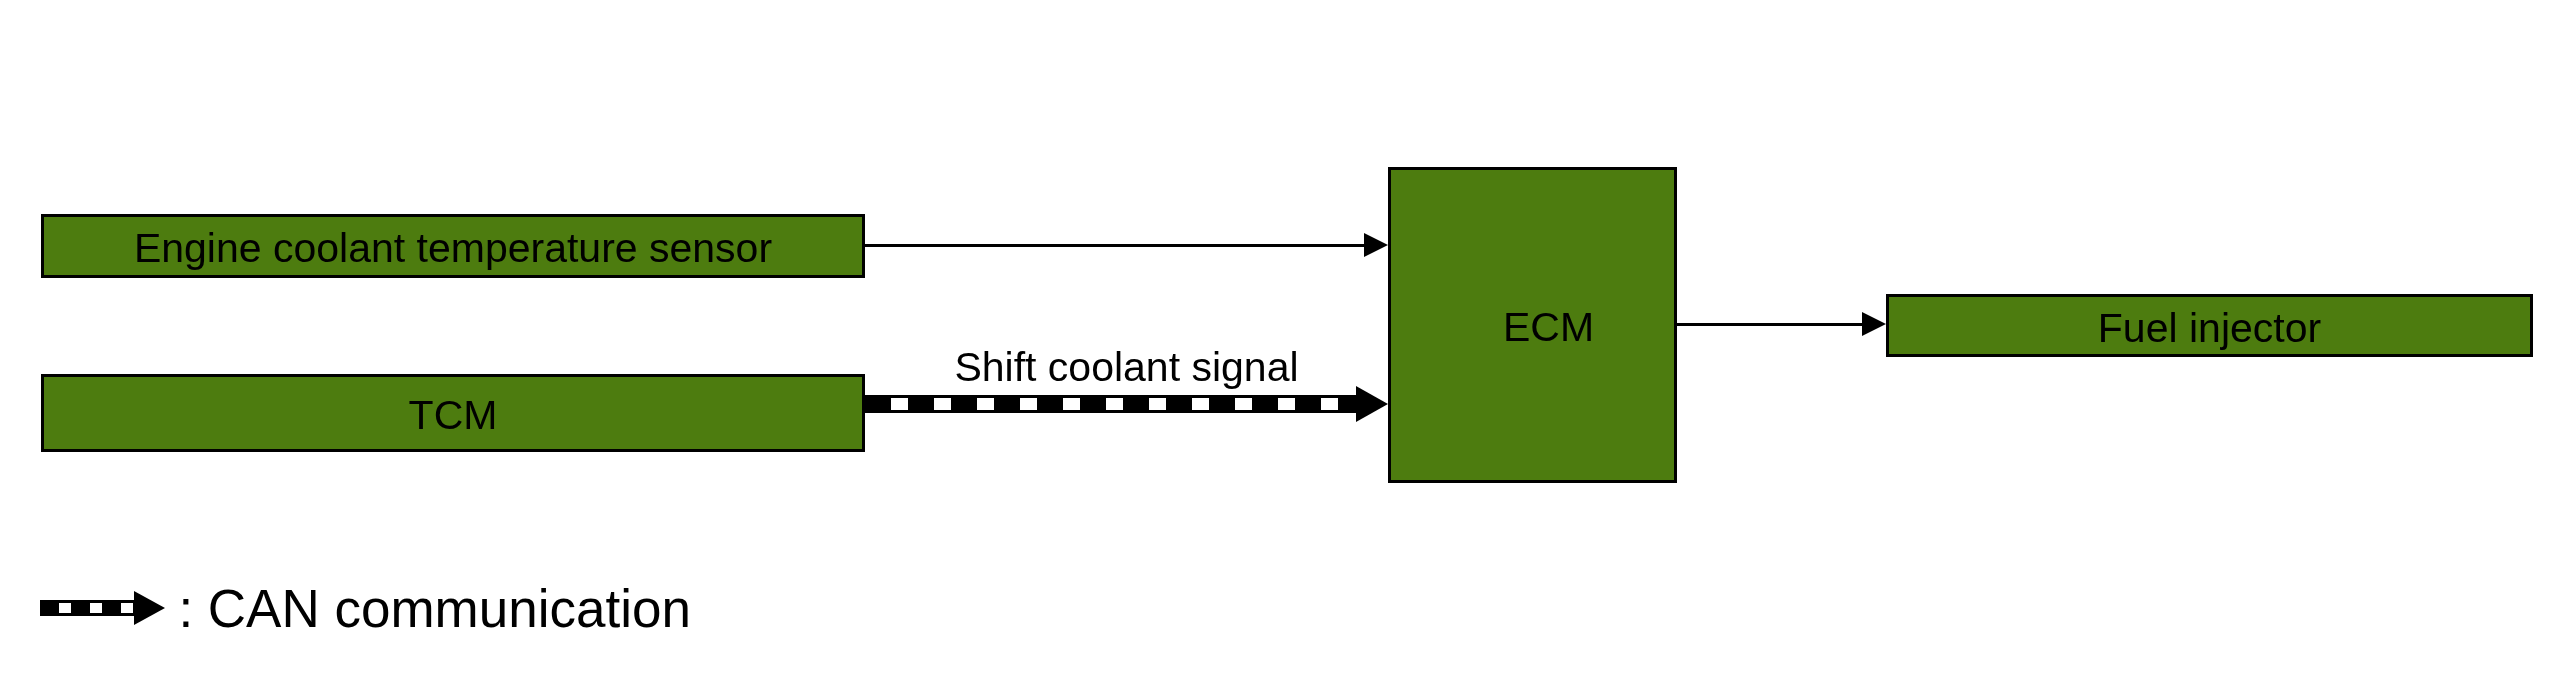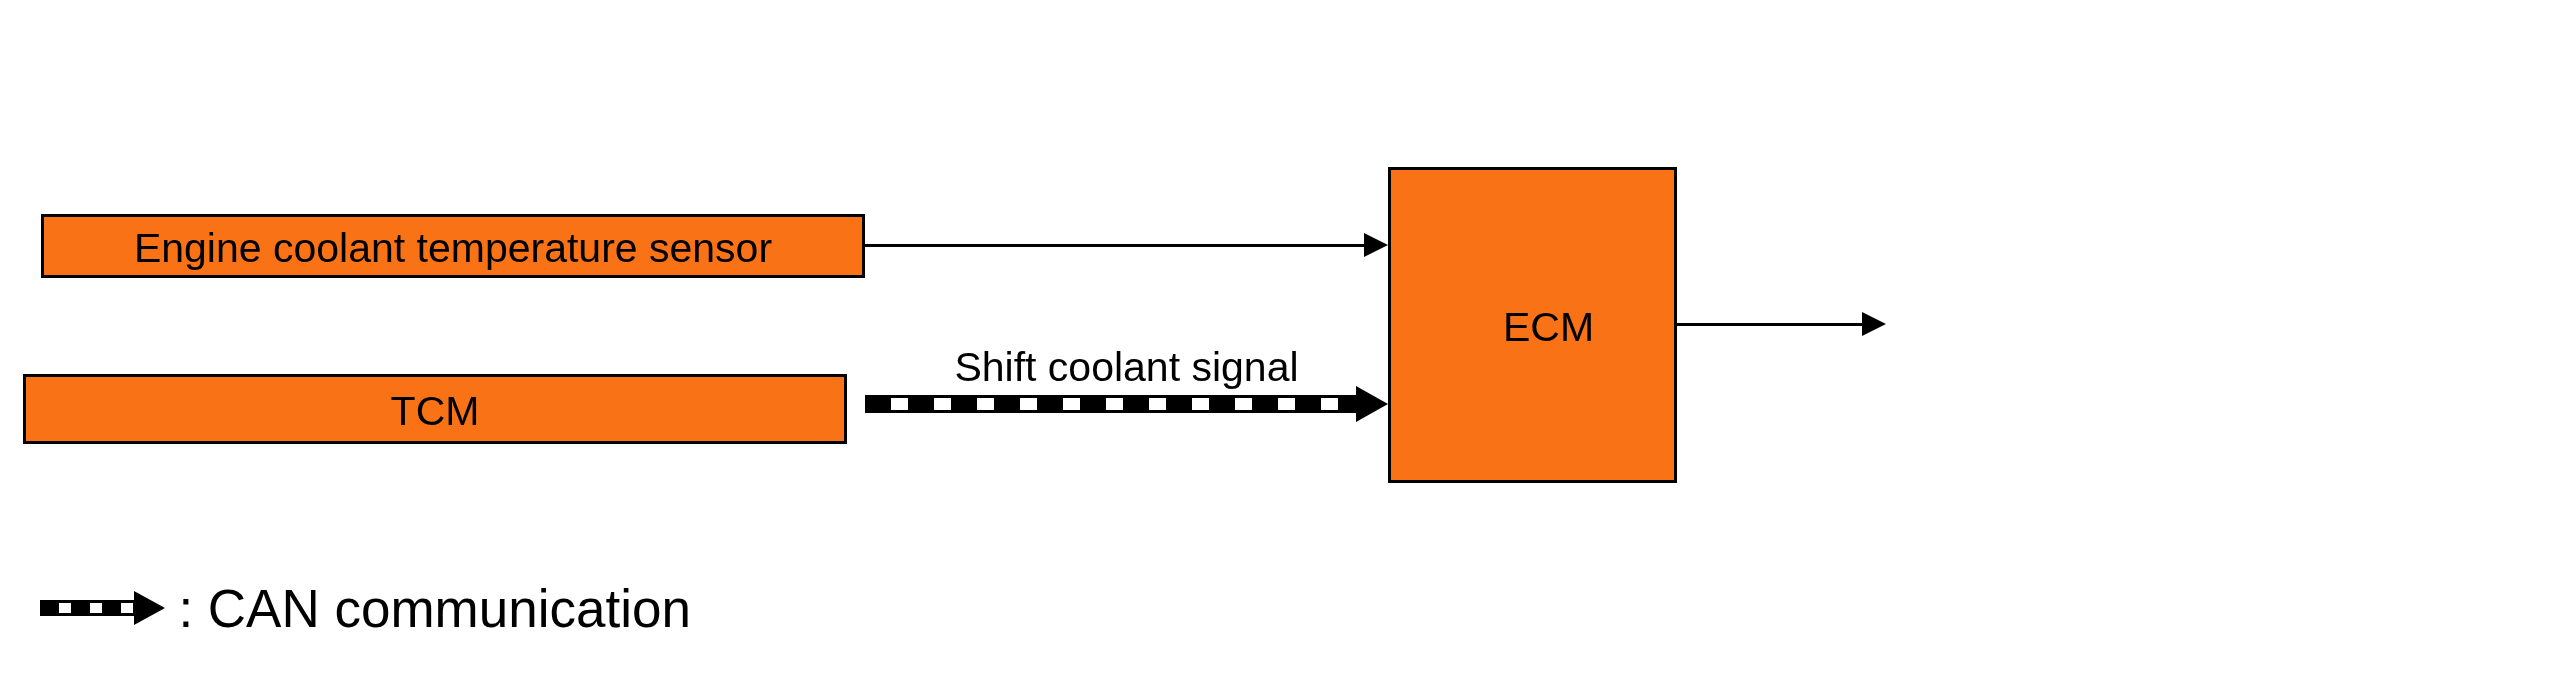--- a/index.html
+++ b/index.html
@@ -17,33 +17,33 @@
   #canvas {
     position: relative;
     width: 2576px;
     height: 693px;
     background: #ffffff;
   }
   .node {
     position: absolute;
     box-sizing: border-box;
     border: 3.2px solid #000000;
-    background: #f97316;
+    background: #4d7c0f;
     display: flex;
     align-items: center;
     justify-content: center;
   }
   .node span {
     font-size: 41px;
     line-height: 41px;
     white-space: nowrap;
     padding-top: 5.1px;
   }
   .box-ect { left: 41px;   top: 214px; width: 824px; height: 64px; }
-  .box-tcm { left: 23px;   top: 374px; width: 824px; height: 70px;  }
+  .box-tcm { left: 41px;   top: 374px; width: 824px; height: 78px;  }
   .box-ecm { left: 1388px; top: 167px; width: 289px;  height: 316px; padding-left: 32px; }
   .box-fi  { left: 1886px; top: 294px; width: 647px; height: 63px;  }
 
   .hline {
     position: absolute;
     height: 3.2px;
     background: #000000;
   }
   .line-a1 { left: 865px; top: 244px; width: 499px; }
   .line-a3 { left: 1677px; top: 323px; width: 185px; }
@@ -132,20 +132,23 @@
   </div>
 
   <div class="node box-tcm">
     <span>TCM</span>
   </div>
 
   <div class="node box-ecm">
     <span>ECM</span>
   </div>
 
+  <div class="node box-fi">
+    <span>Fuel injector</span>
+  </div>
 
   <div class="hline line-a1"></div>
   <div class="head-solid head-a1"></div>
 
   <div class="signal-label">Shift coolant signal</div>
   <div class="can-shaft can-a2"></div>
   <div class="can-head can-head-a2"></div>
 
   <div class="hline line-a3"></div>
   <div class="head-solid head-a3"></div>

